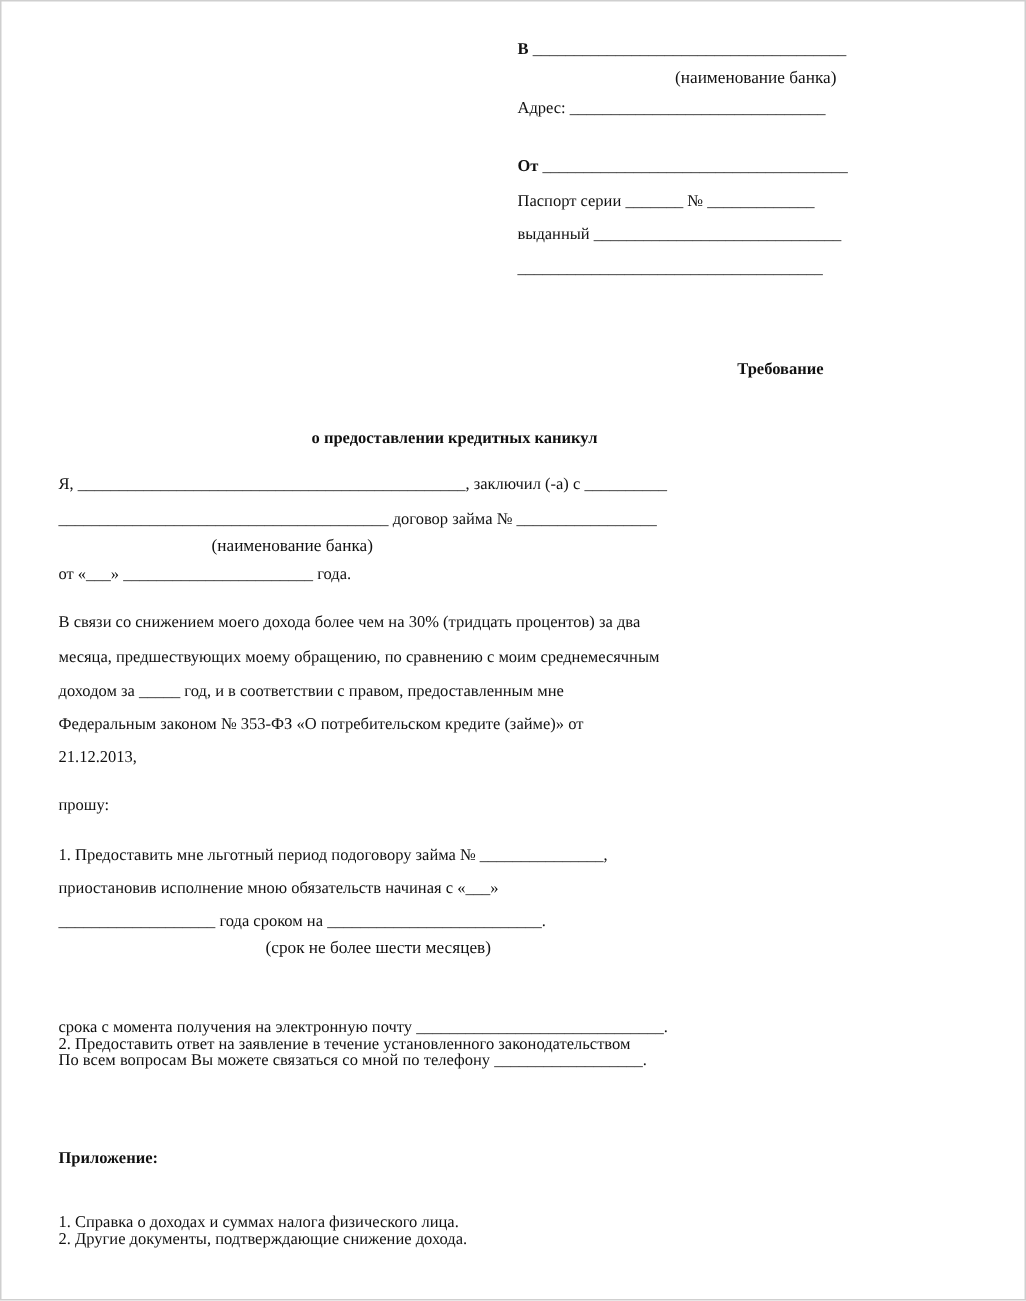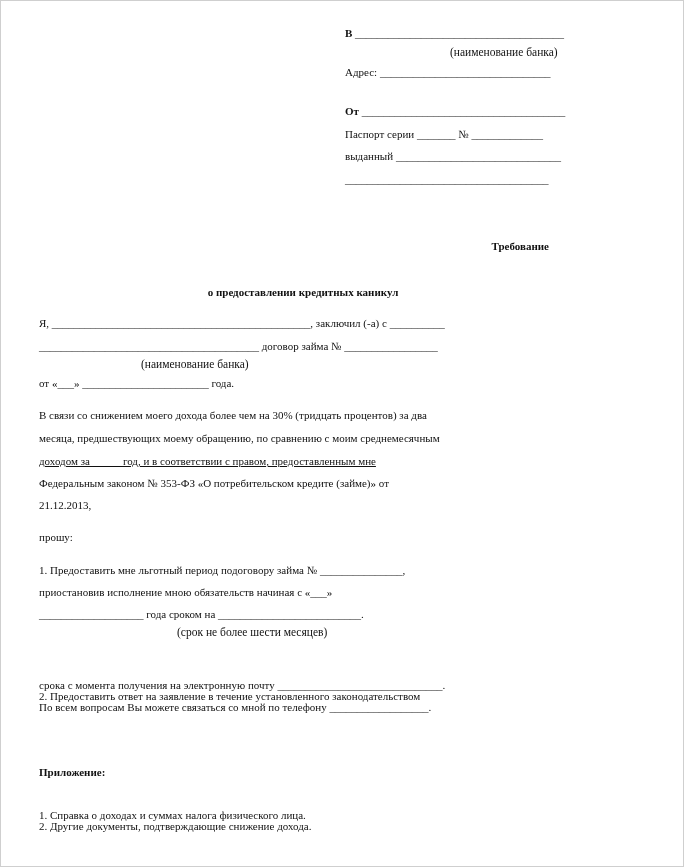--- a/index.html
+++ b/index.html
@@ -63,21 +63,21 @@
   </div>
   <div class="small" style="left:140px; top:357px;">(наименование банка)</div>
   <div class="t" style="left:38px; top:373px;">
     <span>от «___»</span>
     <span>_______________________</span>
     <span>года.</span>
   </div>
 
   <div class="t" style="left:38px; top:405px;">В связи со снижением моего дохода более чем на 30% (тридцать процентов) за два</div>
   <div class="t" style="left:38px; top:428px;">месяца, предшествующих моему обращению, по сравнению с моим среднемесячным</div>
-  <div class="t" style="left:38px; top:451px;text-decoration:underline;">доходом за _____ год, и в соответствии с правом, предоставленным мне</div>
+  <div class="t" style="left:38px; top:451px;">доходом за _____ год, и в соответствии с правом, предоставленным мне</div>
   <div class="t" style="left:38px; top:473px;">Федеральным законом № 353-ФЗ «О потребительском кредите (займе)» от</div>
   <div class="t" style="left:38px; top:495px;">21.12.2013,</div>
 
   <div class="t" style="left:38px; top:527px;">прошу:</div>
 
   <div class="t" style="left:38px; top:560px;">1. Предоставить мне льготный период подоговору займа № _______________,</div>
   <div class="t" style="left:38px; top:582px;">приостановив исполнение мною обязательств начиная с «___»</div>
   <div class="t" style="left:38px; top:604px;">___________________ года сроком на __________________________.</div>
   <div class="small" style="left:176px; top:625px;">(срок не более шести месяцев)</div>
 

